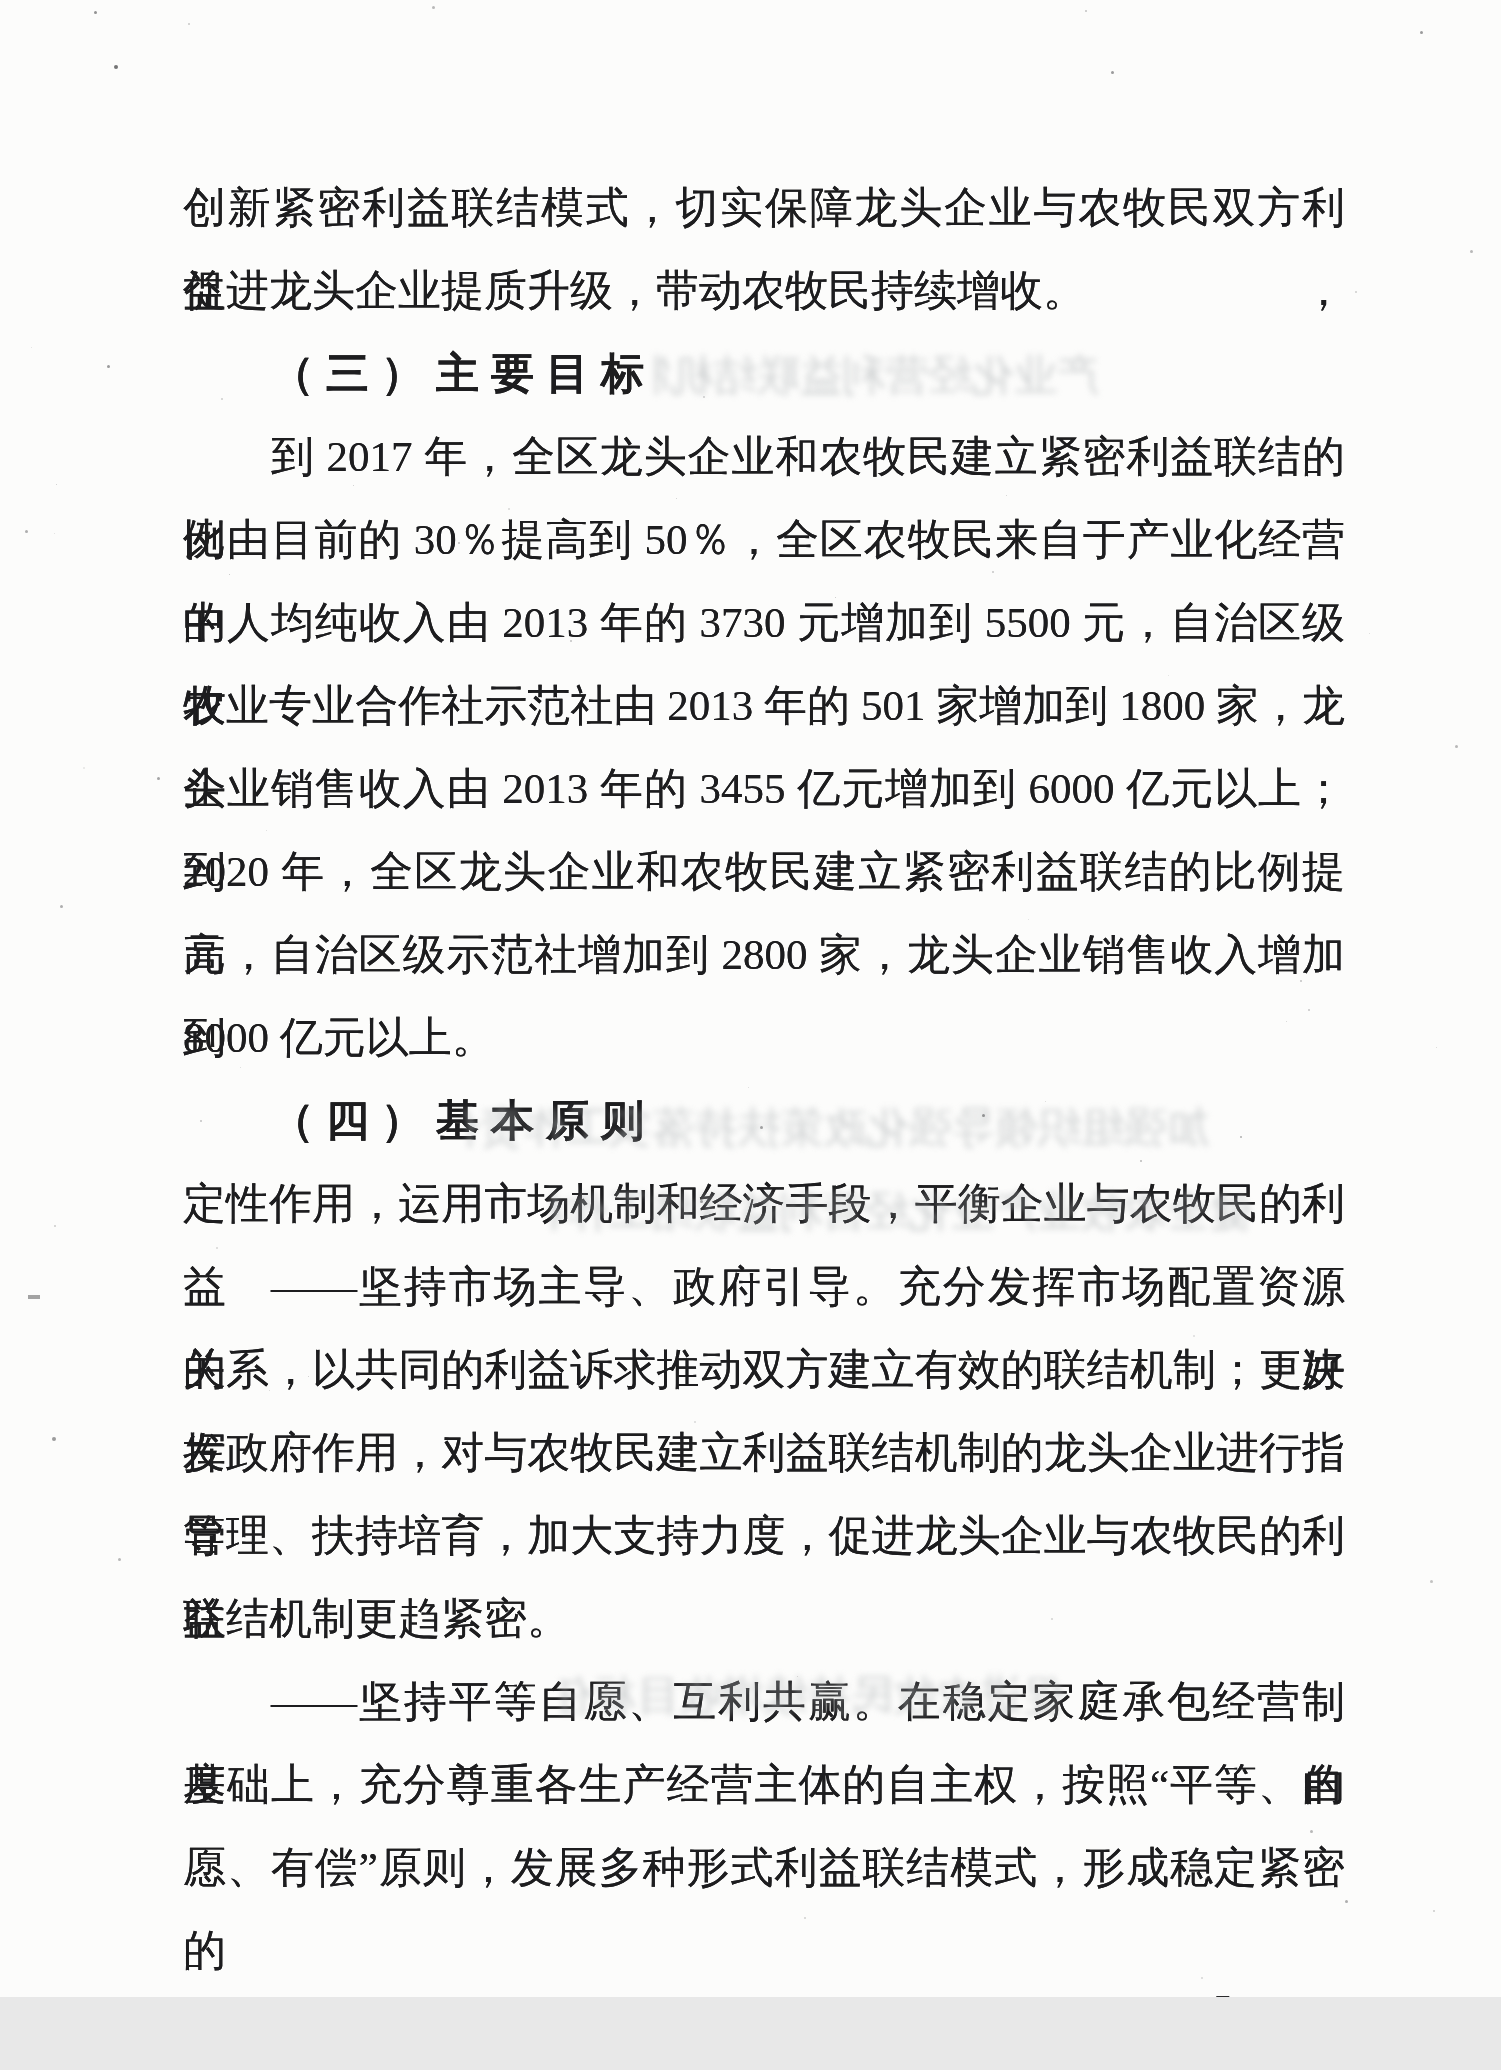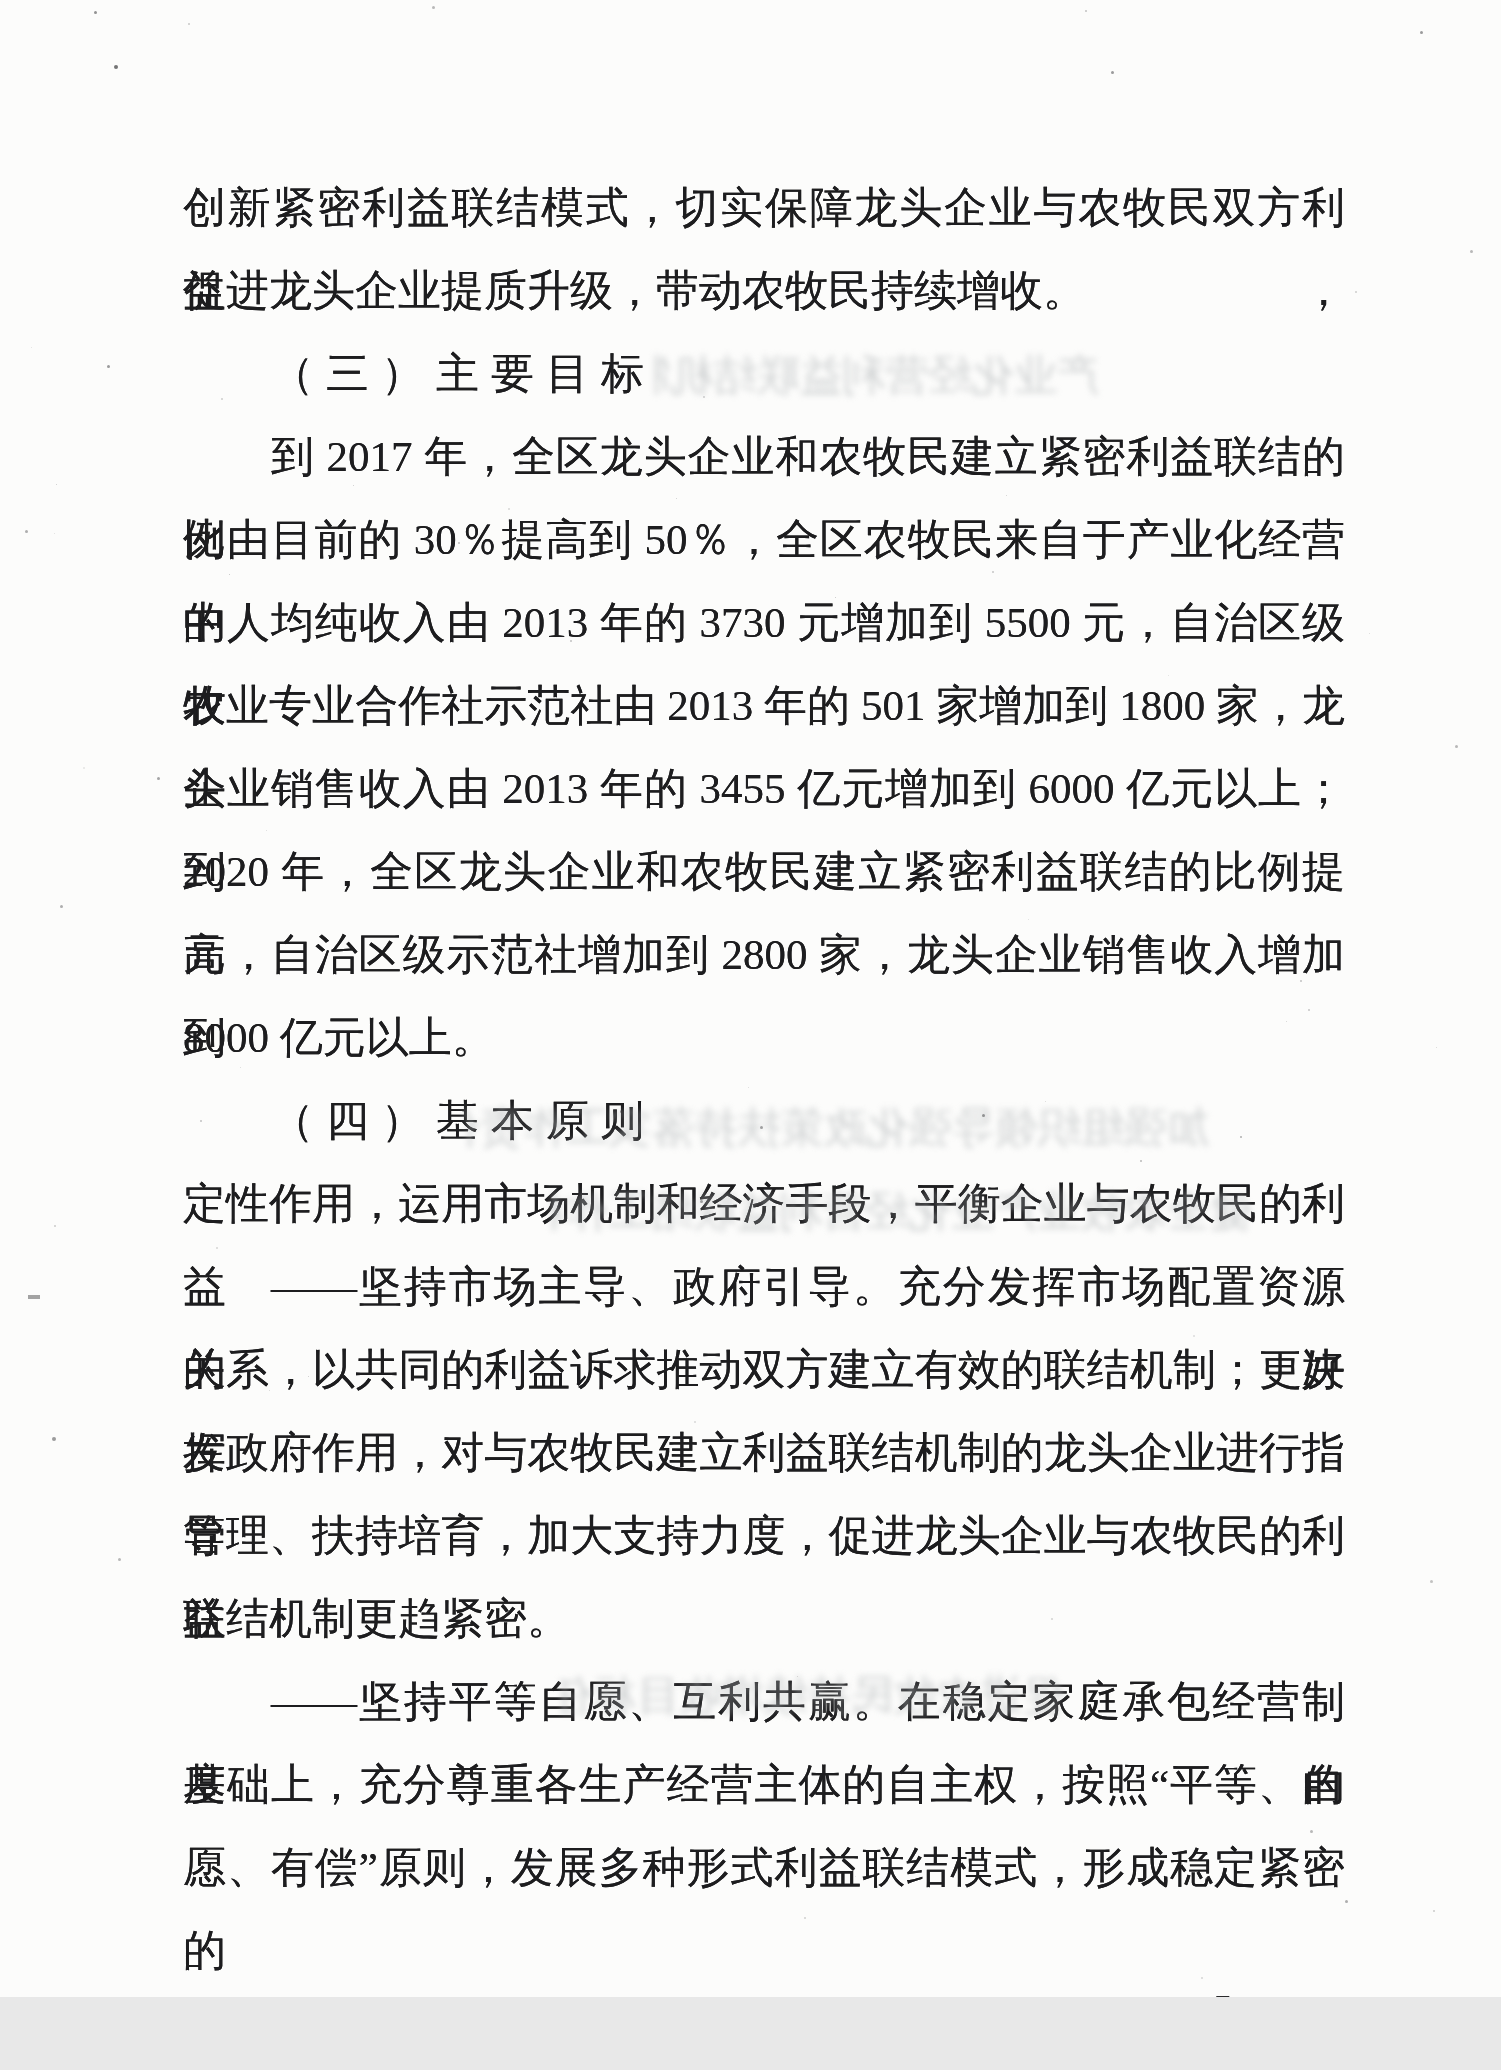--- a/index.html
+++ b/index.html
@@ -27,21 +27,21 @@
     white-space:normal;
     overflow:visible;
   }
   .line.j  { text-align:justify; text-align-last:justify; }
   .line.end{ text-align:left; text-align-last:left; }
   .line.indent { text-indent:88px; }
   .line.heading {
     text-align:right; text-align-last:left;
     text-indent:88px;
     letter-spacing:12px;
-    font-weight:400;
+    font-weight:700;
   }
   .pagenum {
     position:absolute;
     left:1150px; top:1986px;
     width:220px;
     font-size:38px;
     letter-spacing:8px;
     color:#2a2a2c;
     text-shadow:0 0 0.5px currentColor;
   }

